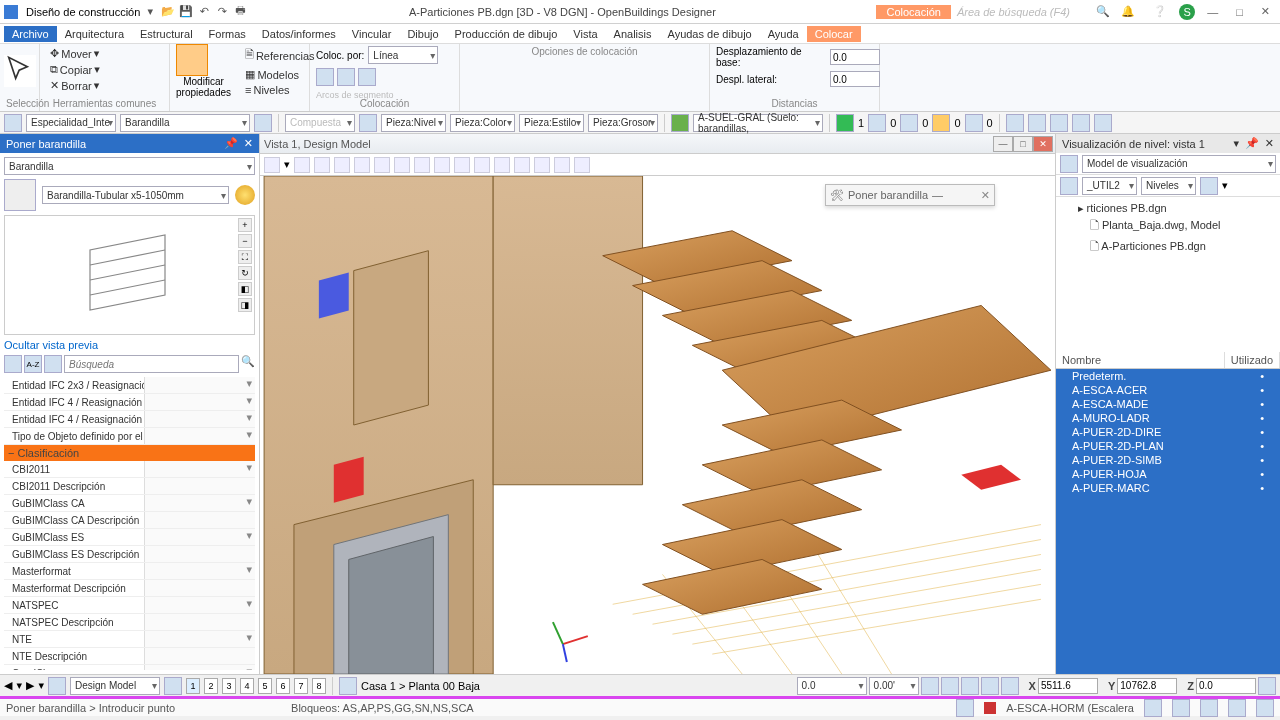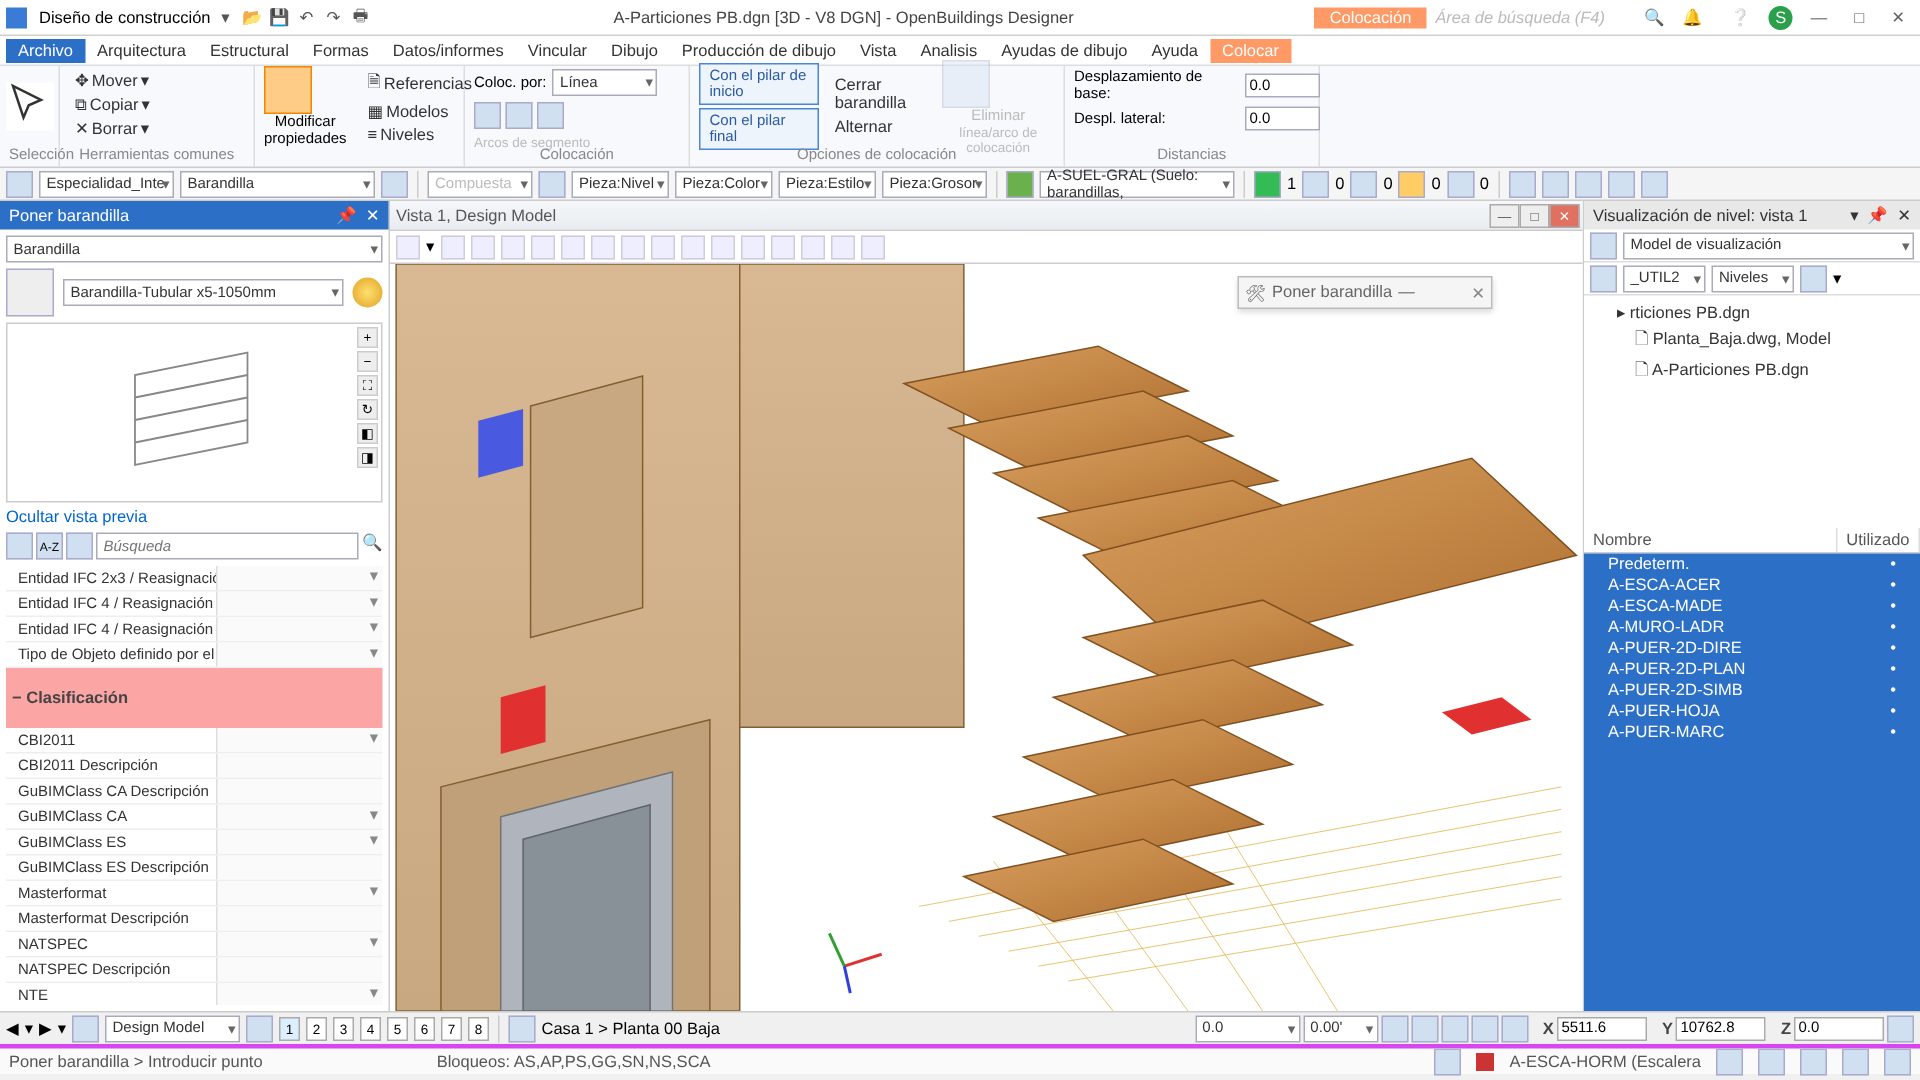--- a/index.html
+++ b/index.html
@@ -31,21 +31,21 @@
 .attr-bar{height:22px;background:#f5f5f5;border-bottom:1px solid #ccc;display:flex;align-items:center;gap:4px;padding:0 4px}
 .work{display:flex;height:540px}
 .left-panel{width:260px;background:#fff;border-right:1px solid #ccc;display:flex;flex-direction:column}
 .panel-hdr{background:#2c6fc6;color:#fff;padding:3px 6px;display:flex;align-items:center;justify-content:space-between}
 .panel-hdr .x{cursor:pointer}
 .lp-body{padding:4px;display:flex;flex-direction:column;gap:4px;overflow:hidden}
 .preview{border:1px solid #ccc;height:120px;background:#fff;display:flex;align-items:center;justify-content:center;position:relative}
 .preview svg{width:120px;height:100px}
 .prev-ctrl{position:absolute;right:2px;top:2px;display:flex;flex-direction:column;gap:2px}
 .prev-ctrl span{width:14px;height:14px;background:#eee;border:1px solid #ccc;font-size:9px;display:flex;align-items:center;justify-content:center}
-.prop-hdr{background:#fca5a5;padding:14px 4px;font-weight:bold;color:#444}
+.prop-hdr{background:#f97316;padding:2px 4px;font-weight:normal;color:#444}
 .prop-row{display:flex;border-bottom:1px solid #eee;height:17px;align-items:center}
 .prop-row .k{width:140px;padding-left:8px;color:#333;font-size:10px;overflow:hidden;white-space:nowrap}
 .prop-row .v{flex:1;border-left:1px solid #ddd;height:100%;background:#fafafa;position:relative}
 .prop-row .v.dd::after{content:"▾";position:absolute;right:3px;color:#888}
 .prop-list{flex:1;overflow-y:auto;position:relative}
 .prop-list::-webkit-scrollbar{width:10px}
 .prop-list::-webkit-scrollbar-thumb{background:#2c6fc6}
 .viewport{flex:1;display:flex;flex-direction:column;background:#fff;position:relative}
 .vp-hdr{height:20px;background:linear-gradient(#f5f7fa,#e8ecf0);border-bottom:1px solid #ccc;display:flex;align-items:center;padding-left:4px;color:#555;position:relative}
 .vp-hdr .vp-r{position:absolute;right:2px;display:flex}
@@ -163,35 +163,20 @@
       <div class="btnrow">
         <div class="ico"></div>
         <div class="ico"></div>
         <div class="ico"></div>
       </div>
       <div style="font-size:9px;color:#bbb">Arcos de segmento</div>
     </div>
     <div class="lbl">Colocación</div>
   </div>
   <div class="rgrp" style="width:250px">
-    <div class="body" style="gap:6px">
-      <div style="display:flex;flex-direction:column;gap:2px">
-        <div class="place-btn">Con el pilar de inicio</div>
-        <div class="place-btn">Con el pilar final</div>
-      </div>
-      <div style="display:flex;flex-direction:column;gap:2px">
-        <div class="smallbtn">Cerrar barandilla</div>
-        <div class="smallbtn">Alternar</div>
-      </div>
-      <div style="text-align:center;color:#bbb">
-        <div class="ico big" style="opacity:.4"></div>
-        <div style="font-size:10px">Eliminar</div>
-        <div style="font-size:9px">línea/arco de colocación</div>
-      </div>
-    </div>
     <div class="lbl">Opciones de colocación</div>
   </div>
   <div class="rgrp" style="width:170px">
     <div class="body" style="flex-direction:column;align-items:flex-start;gap:3px">
       <div style="display:flex;gap:4px;align-items:center">
         <span style="font-size:10px;width:110px">Desplazamiento de base:</span>
         <input class="input-num" value="0.0" style="">
       </div>
       <div style="display:flex;gap:4px;align-items:center">
         <span style="font-size:10px;width:110px">Despl. lateral:</span>
@@ -299,26 +284,26 @@
         <div class="prop-hdr">− <span>Clasificación</span></div>
         <div class="prop-row">
             <div class="k">CBI2011</div>
             <div class="v dd"></div>
           </div>
         <div class="prop-row">
             <div class="k">CBI2011 Descripción</div>
             <div class="v"></div>
           </div>
         <div class="prop-row">
+            <div class="k">GuBIMClass CA</div>
+            <div class="v dd"></div>
+          </div>
+        <div class="prop-row">
             <div class="k">GuBIMClass CA Descripción</div>
             <div class="v"></div>
-          </div>
-        <div class="prop-row">
-            <div class="k">GuBIMClass CA</div>
-            <div class="v dd"></div>
           </div>
         <div class="prop-row">
             <div class="k">GuBIMClass ES</div>
             <div class="v dd"></div>
           </div>
         <div class="prop-row">
             <div class="k">GuBIMClass ES Descripción</div>
             <div class="v"></div>
           </div>
         <div class="prop-row">

